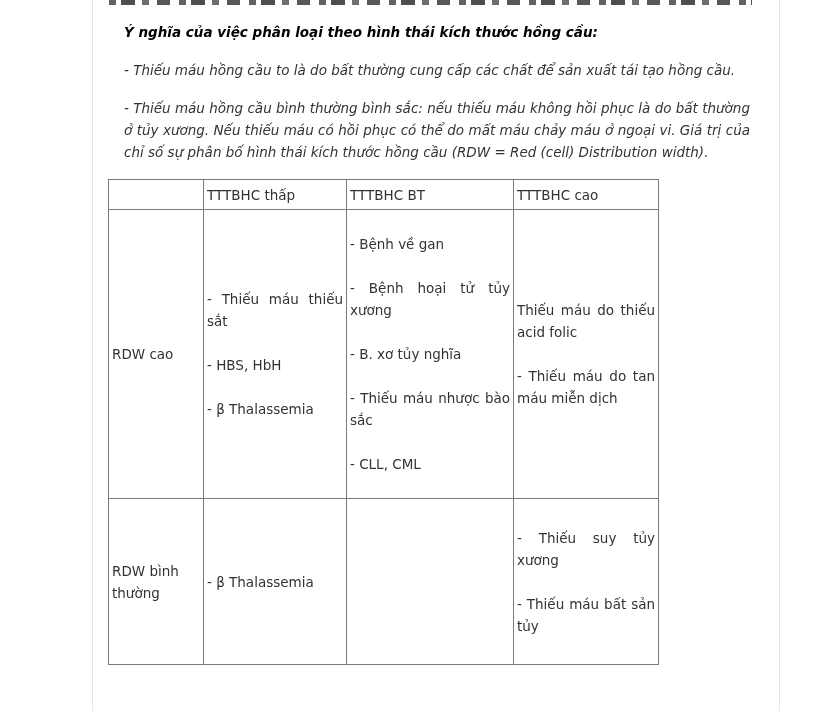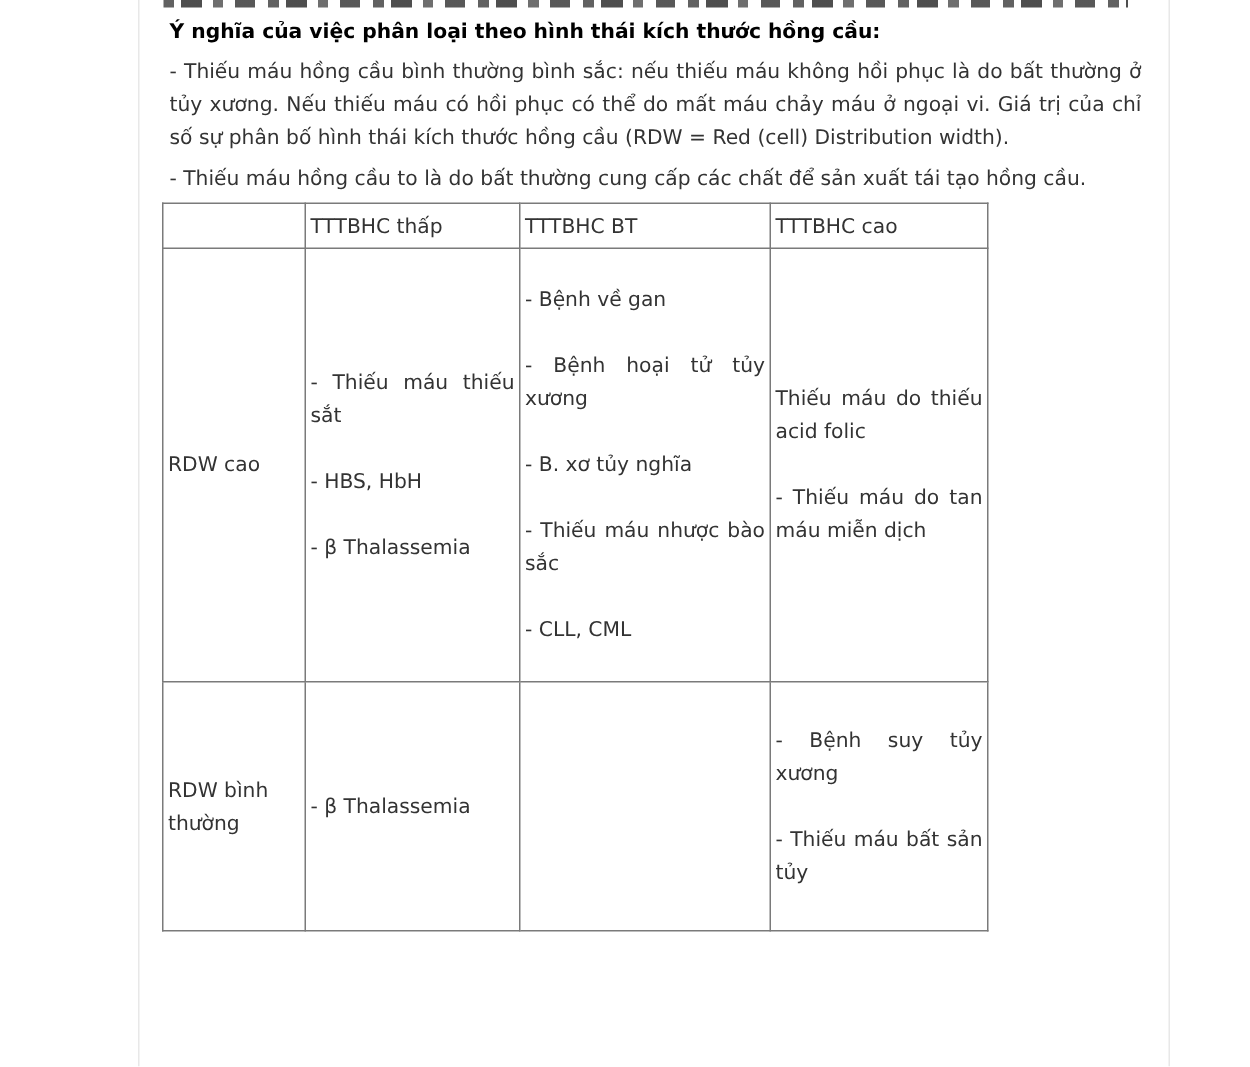--- a/index.html
+++ b/index.html
@@ -34,21 +34,22 @@
       #222222 12px 26px, transparent 26px 33px,
       #4a4a4a 33px 40px, transparent 40px 48px,
       #2e2e2e 48px 61px, transparent 61px 70px);
     opacity: .8;
   }
   .intro {
     text-align: justify;
     line-height: 22px;
   }
   .intro p {
-    margin: 5px;
+    margin: 16px;
+    font-style: italic;
   }
   .intro .heading {
     font-weight: bold;
     color: #000000;
   }
   table.rdw-table {
     border-collapse: collapse;
     table-layout: fixed;
     width: 551px;
     margin-top: 2px;
@@ -78,22 +79,22 @@
 </style>
 </head>
 <body>
 
 <div class="content-area">
 
   <div class="clipped-remnant"></div>
 
   <div class="intro">
     <p class="heading">Ý nghĩa của việc phân loại theo hình thái kích thước hồng cầu:</p>
+    <p>- Thiếu máu hồng cầu to là do bất thường cung cấp các chất để sản xuất tái tạo hồng cầu.</p>
     <p>- Thiếu máu hồng cầu bình thường bình sắc: nếu thiếu máu không hồi phục là do bất thường ở tủy xương. Nếu thiếu máu có hồi phục có thể do mất máu chảy máu ở ngoại vi. Giá trị của chỉ số sự phân bố hình thái kích thước hồng cầu (RDW = Red (cell) Distribution width).</p>
-    <p>- Thiếu máu hồng cầu to là do bất thường cung cấp các chất để sản xuất tái tạo hồng cầu.</p>
   </div>
 
   <table class="rdw-table">
     <colgroup>
       <col class="col-label">
       <col class="col-thap">
       <col class="col-bt">
       <col class="col-cao">
     </colgroup>
     <thead>
@@ -124,20 +125,20 @@
           <p>- Thiếu máu do tan máu miễn dịch</p>
         </td>
       </tr>
       <tr class="row-rdw-bt">
         <td class="label-cell">RDW bình thường</td>
         <td class="cell">
           <p>- β Thalassemia</p>
         </td>
         <td class="cell"></td>
         <td class="cell">
-          <p>- Bệnh suy tủy xương</p>
+          <p>- Thiếu suy tủy xương</p>
           <p>- Thiếu máu bất sản tủy</p>
         </td>
       </tr>
     </tbody>
   </table>
 
 </div>
 
 </body></html>

